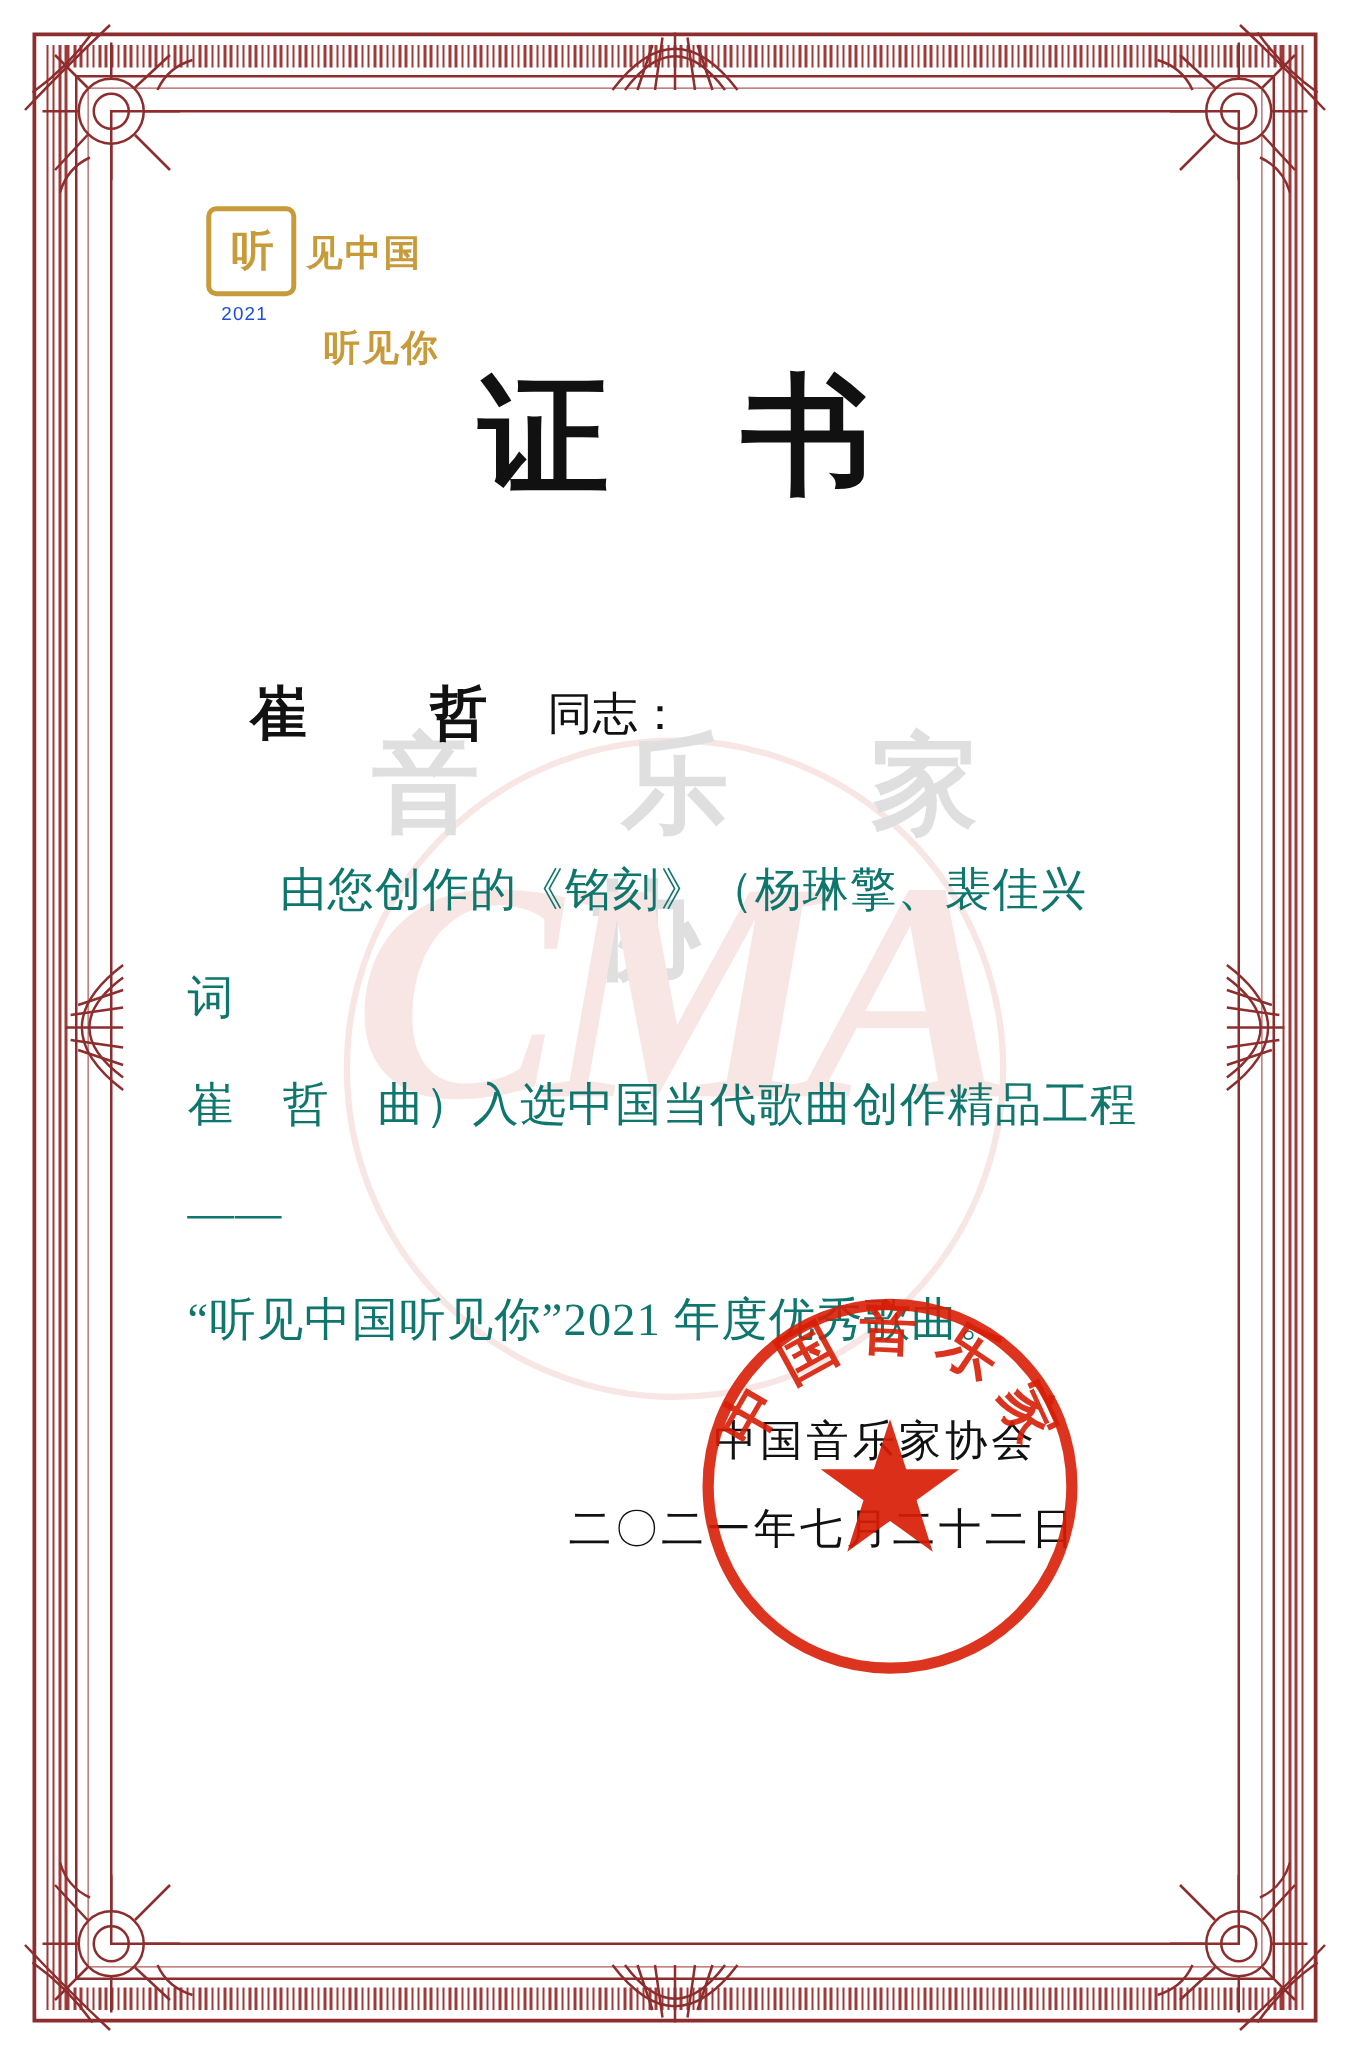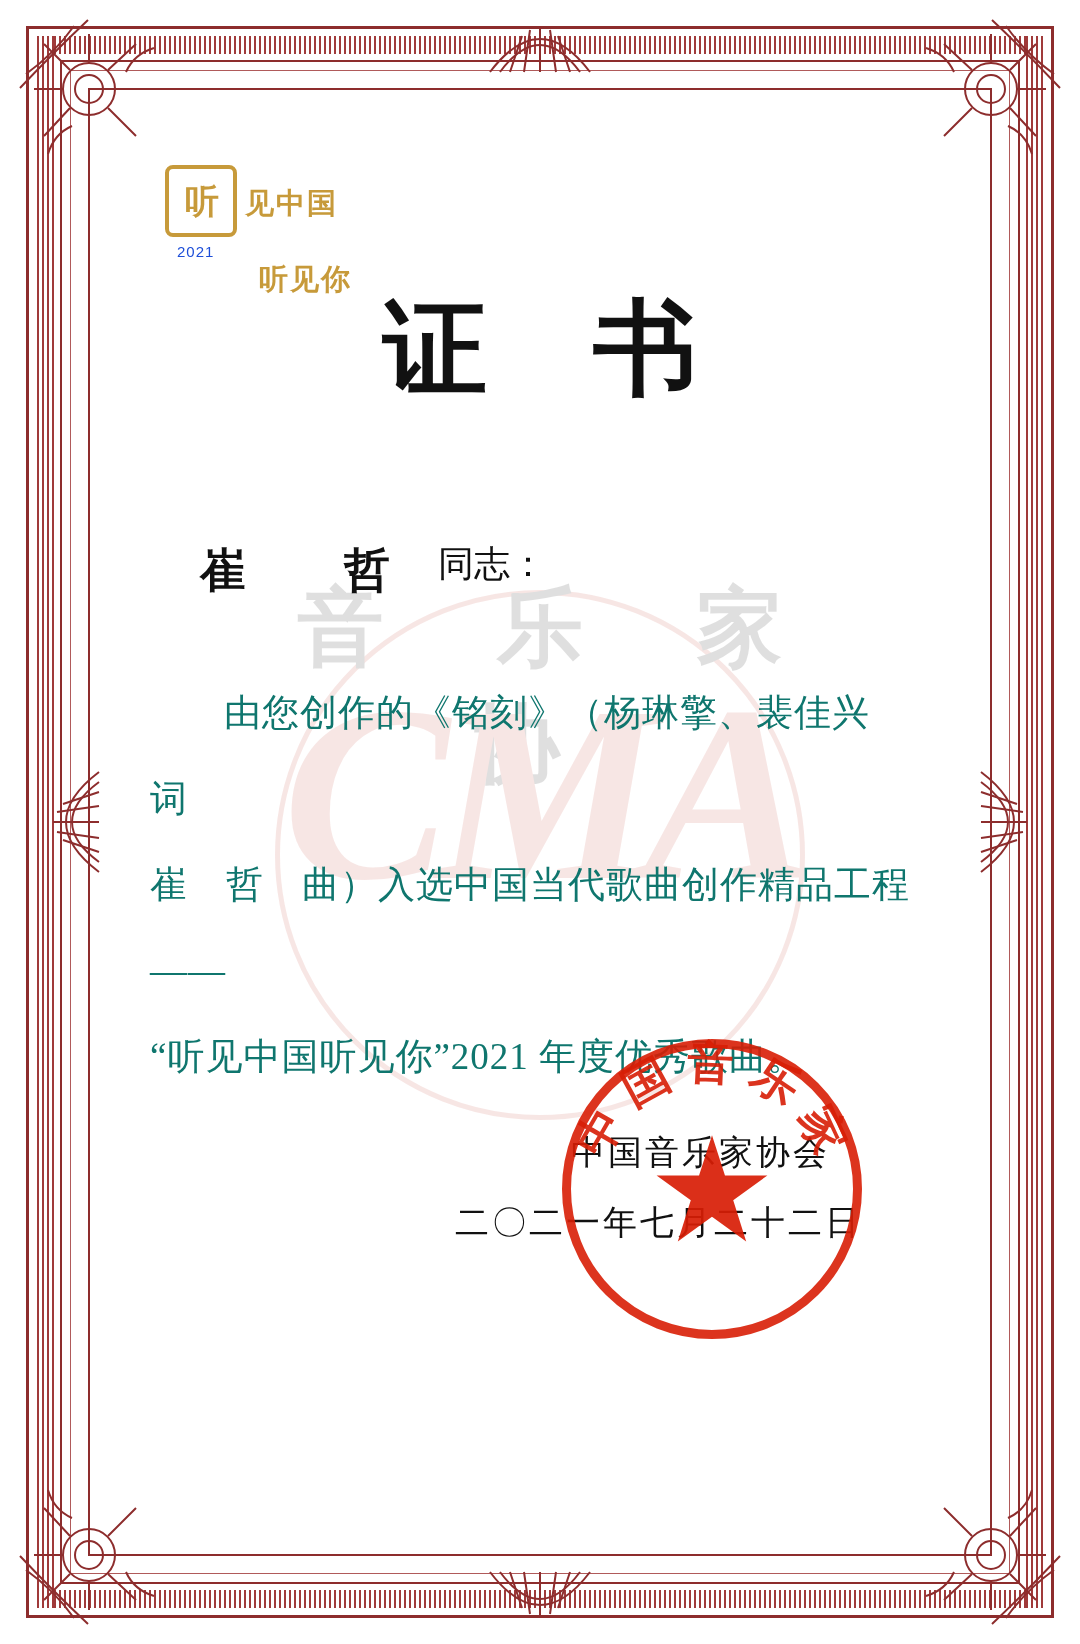--- a/index.html
+++ b/index.html
@@ -216,21 +216,21 @@
     height: 520px;
     border: 5px solid #c0392b;
     border-radius: 50%;
   }
 
   .recipient {
     position: absolute;
     left: 90px;
     top: 430px;
     display: flex;
-    align-items: flex-start;
+    align-items: center;
   }
   .recipient-name {
     font-size: 46px;
     font-weight: bold;
     letter-spacing: 26px;
     color: #111;
   }
   .recipient-suffix {
     font-size: 36px;
     color: #111;

